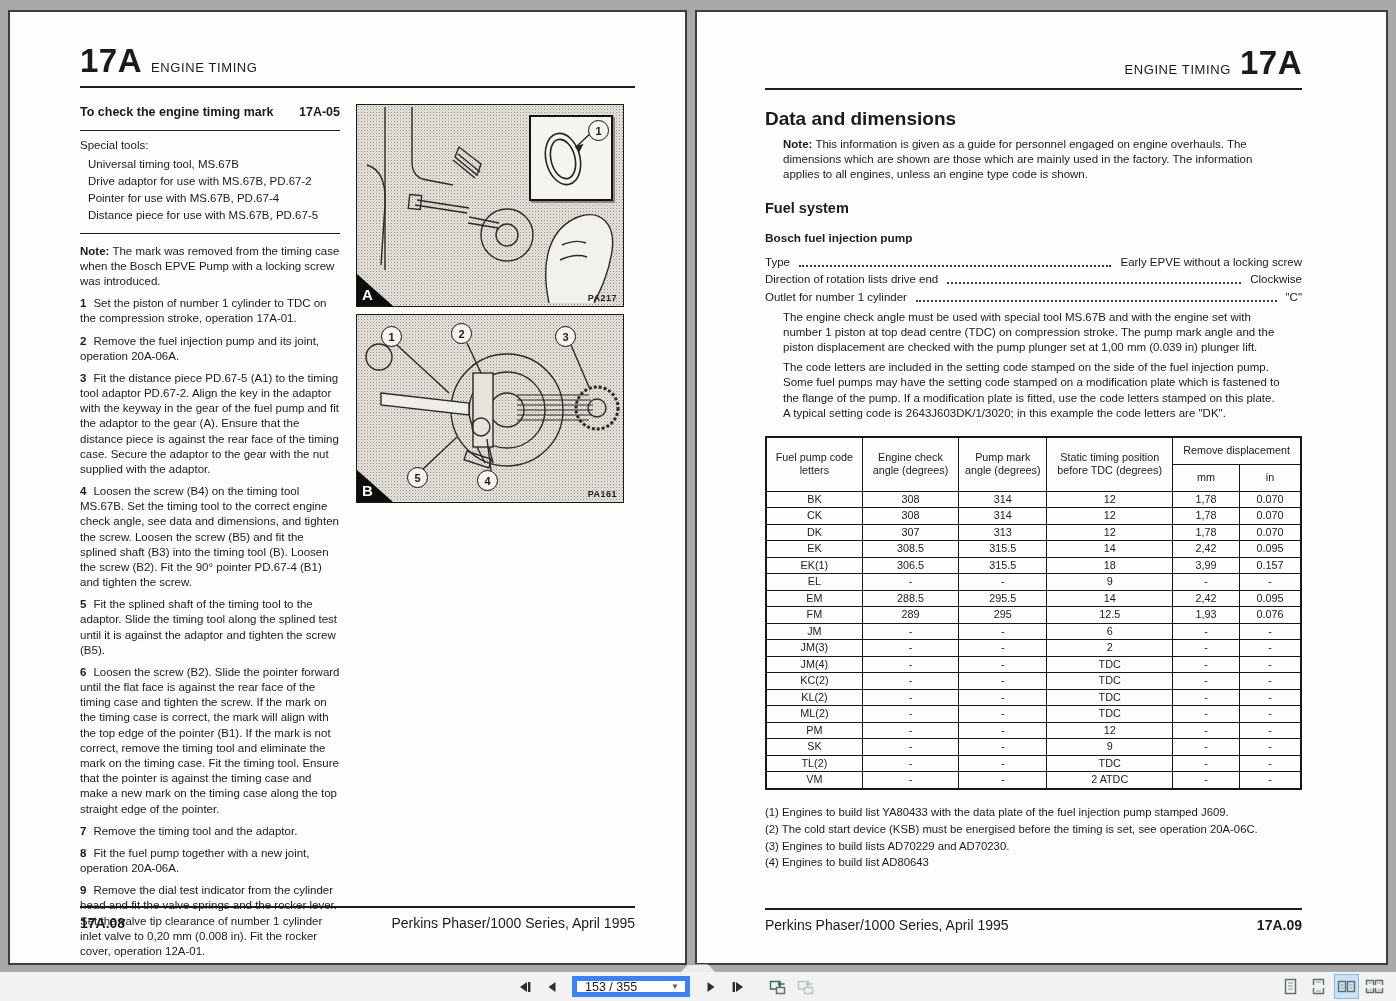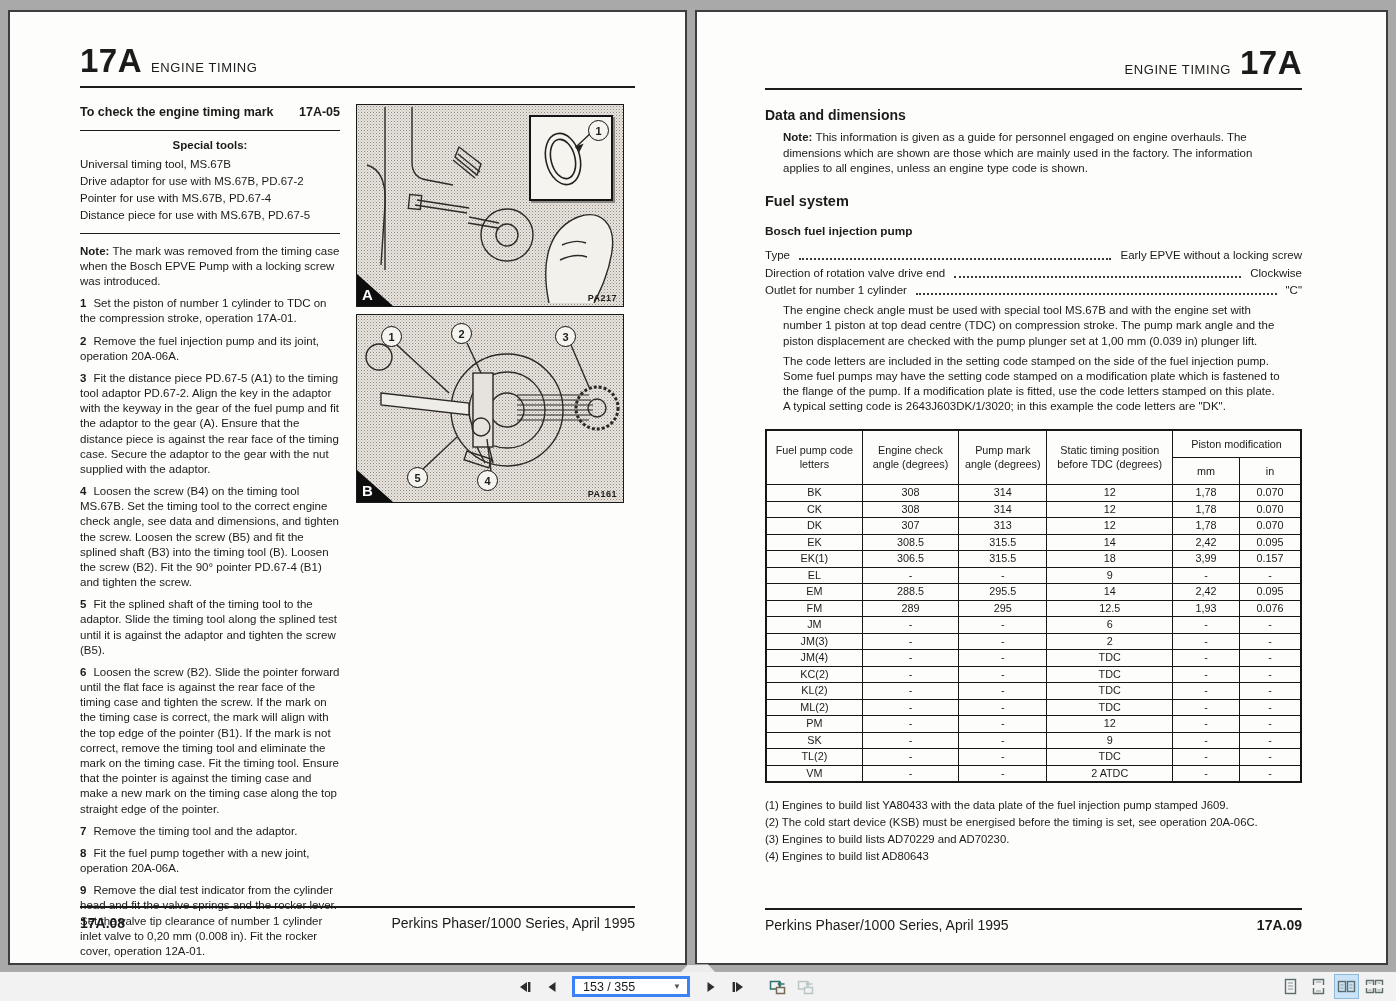--- a/index.html
+++ b/index.html
@@ -22,22 +22,22 @@
   
   .lp-inner{position:absolute;inset:0;padding:30px 50px 0 70px;box-sizing:border-box;}
   .lp-header{display:flex;align-items:baseline;gap:9px;}
   .chapter-big{font-size:33px;font-weight:bold;letter-spacing:0.5px;}
   .chapter-small{font-size:13px;letter-spacing:0.6px;}
   .lp-cols{display:flex;gap:16px;margin-top:16px;}
   .lp-col-text{width:260px;flex:none;}
   .lp-col-figs{width:268px;flex:none;}
   .sec-title-row{display:flex;justify-content:space-between;align-items:baseline;font-weight:bold;font-size:12.5px;}
   .tools-rule{margin:9px 0 7px;}
-  .tools-heading{font-size:11.5px;font-weight:bold;margin:0 8px 3px;text-align:center;}
-  .tool-line{font-size:11.5px;line-height:1.5;}
+  .tools-heading{font-size:11.5px;font-weight:normal;margin:0 0 3px;}
+  .tool-line{font-size:11.5px;line-height:1.5;margin-left:8px;}
   .note-para{margin:10px 0 0;}
   .step{margin:7px 0 0;}
   .step b{margin-right:7px;}
 
   
   .figure{position:relative;border:1.5px solid #1a1a1a;background:
     radial-gradient(circle,#8e8a82 0.6px,transparent 0.75px) 0 0/3px 3px,
     radial-gradient(circle,#b5b0a7 0.6px,transparent 0.75px) 1.5px 1.5px/3px 3px,
     #e7e4de;overflow:hidden;}
   .fig-a{height:201px;}
@@ -60,21 +60,21 @@
   
   .page-footer{position:absolute;border-top:2px solid #1c1c1c;padding-top:7px;
     display:flex;justify-content:space-between;font-size:14px;}
   .lp-footer{left:70px;right:50px;bottom:32px;}
   .rp-footer{left:68px;right:84px;bottom:30px;}
   .pagecode{font-weight:bold;}
 
   
   .rp-inner{position:absolute;inset:0;padding:32px 84px 0 68px;box-sizing:border-box;}
   .rp-header{display:flex;justify-content:flex-end;align-items:baseline;gap:9px;}
-  .rp-h2{font-size:14px;font-weight:bold;margin:16px 0 6px;}
+  .rp-h2{font-size:19px;font-weight:bold;margin:16px 0 6px;}
   .rp-h2-big{font-size:14.5px;margin-top:16px;}
   .rp-h3{font-size:11.8px;font-weight:bold;margin:13px 0 6px;}
   .rp-para{margin:5px 18px 0;}
   .specline{display:flex;align-items:flex-end;font-size:11.5px;height:17.5px;}
   .spec-label{flex:none;}
   .leader{flex:1;border-bottom:2px dotted #3a3a3a;margin:0 9px 3px;}
   .spec-value{flex:none;}
 
   table.spec-table{border-collapse:collapse;width:100%;margin-top:15px;border:2px solid #171717;table-layout:fixed;}
   .spec-table th,.spec-table td{border:1px solid #171717;font-weight:normal;text-align:center;font-size:10.8px;padding:2px 3px;line-height:1.25;}
@@ -82,21 +82,21 @@
   .spec-table tbody td{height:11.6px;padding:1px 3px;}
   .footnotes{margin-top:15px;}
   .footnote{margin:2px 0;font-size:11.3px;}
 
   
   .toolbar{position:absolute;left:0;right:0;bottom:0;height:29px;background:#f2f2f2;border-top:1px solid #adadad;}
   .toolbar-notch{position:absolute;top:-8px;left:50%;transform:translateX(-50%);width:34px;height:8px;
     background:#ececec;clip-path:polygon(22% 0,78% 0,100% 100%,0 100%);border-top:1px solid #9f9f9f;box-sizing:border-box;}
   .nav-group{position:absolute;left:512px;top:3px;display:flex;align-items:center;gap:5px;height:23px;}
   .tb-btn{width:23px;height:23px;border:none;background:transparent;display:flex;align-items:center;justify-content:center;padding:0;cursor:pointer;}
-  .page-combo{width:118px;height:21px;background:#fff;border:3px solid #3b82f6;display:flex;align-items:center;
+  .page-combo{width:118px;height:21px;background:#fff;border:5px solid #3b82f6;display:flex;align-items:center;
     font-size:12.5px;padding-left:8px;box-sizing:border-box;margin:0 4px;cursor:pointer;justify-content:center;}
   .combo-arrow{margin-left:auto;padding-right:6px;color:#555;font-size:8px;}
   .tb-sep{width:6px;}
   .view-group{position:absolute;right:9px;top:2px;display:flex;gap:3px;}
   .vbtn{width:25px;height:25px;border:1px solid transparent;background:transparent;display:flex;align-items:center;justify-content:center;padding:0;cursor:pointer;box-sizing:border-box;}
   .vbtn.selected{background:#cbe3f6;border-color:#8cb8da;}
 </style>
 </head>
 <body>
 
@@ -267,21 +267,21 @@
 
         <div>
 
             <div class="specline">
               <span class="spec-label">Type</span>
               <span class="leader"></span>
               <span class="spec-value">Early EPVE without a locking screw</span>
             </div>
 
             <div class="specline">
-              <span class="spec-label">Direction of rotation valve drive end</span>
+              <span class="spec-label">Direction of rotation lists drive end</span>
               <span class="leader"></span>
               <span class="spec-value">Clockwise</span>
             </div>
 
             <div class="specline">
               <span class="spec-label">Outlet for number 1 cylinder</span>
               <span class="leader"></span>
               <span class="spec-value">"C"</span>
             </div>
           </div>
@@ -300,21 +300,21 @@
             <col style="width:23.5%">
               <col style="width:12.5%">
               <col style="width:11.5%">
           </colgroup>
           <thead>
             <tr>
               <th rowspan="2">Fuel pump code letters</th>
               <th rowspan="2">Engine check angle (degrees)</th>
               <th rowspan="2">Pump mark angle (degrees)</th>
               <th rowspan="2">Static timing position before TDC (degrees)</th>
-              <th colspan="2">Piston modification</th>
+              <th colspan="2">Remove displacement</th>
             </tr>
             <tr>
               <th>mm</th>
               <th>in</th>
             </tr>
           </thead>
           <tbody>
   <tr>
     <td>BK</td>
     <td>308</td>

